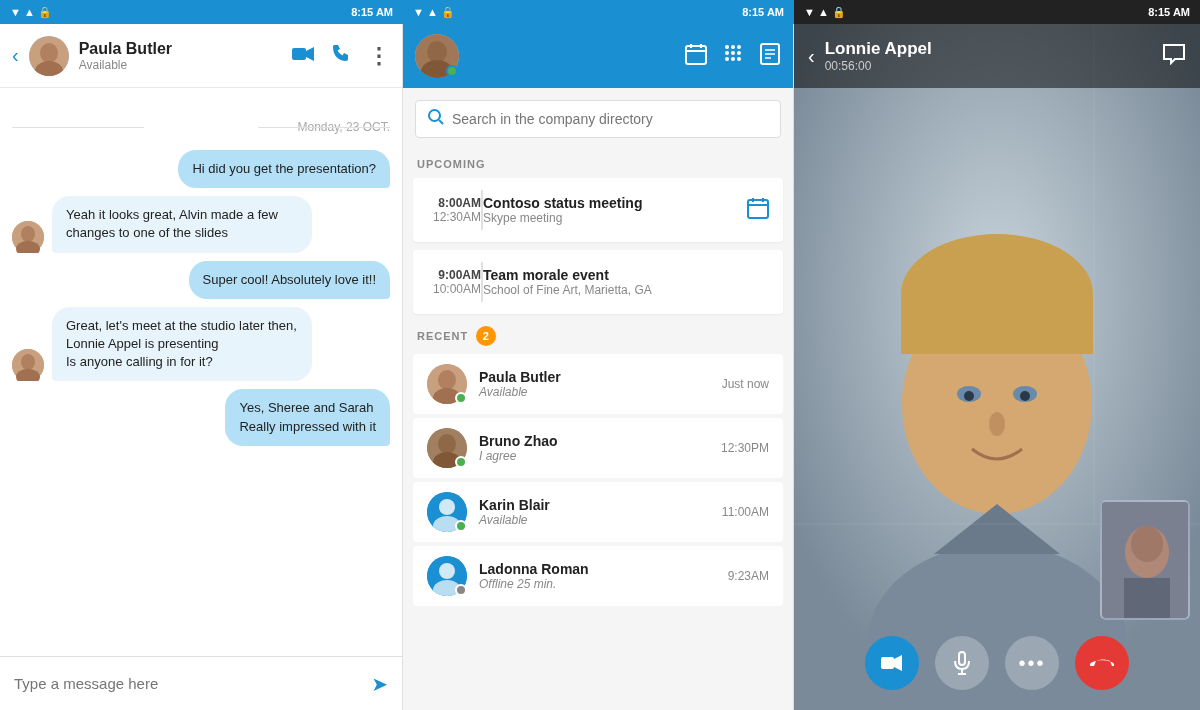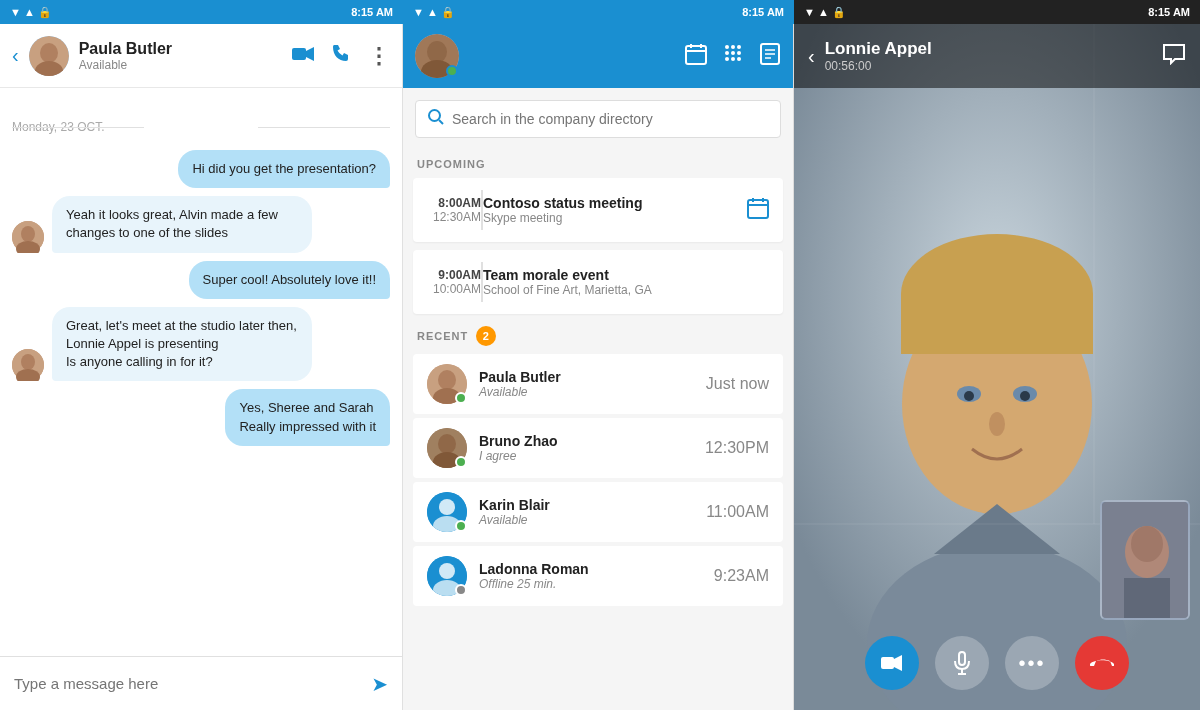--- a/index.html
+++ b/index.html
@@ -69,21 +69,21 @@
     .chat-header-icon { color: #1a8fd1; font-size: 20px; cursor: pointer; }
 
     .chat-messages {
       flex: 1;
       overflow-y: auto;
       padding: 16px 12px;
       background: #fff;
     }
 
     .date-divider {
-      text-align: left;
+      text-align: right;
       color: #aaa;
       font-size: 12px;
       margin: 16px 0;
       position: relative;
     }
     .date-divider::before, .date-divider::after {
       content: '';
       position: absolute;
       top: 50%;
       width: 35%;
@@ -261,21 +261,21 @@
       width: 12px; height: 12px; border-radius: 50%;
       border: 2px solid white;
     }
     .contact-status-dot.available { background: #4caf50; }
     .contact-status-dot.offline { background: #888; }
 
     .contact-info { flex: 1; }
     .contact-name { font-size: 14px; font-weight: 600; color: #222; }
     .contact-sub { font-size: 12px; color: #888; font-style: italic; }
 
-    .contact-time { font-size: 16px; color: #888; }
+    .contact-time { font-size: 12px; color: #888; }
 
     
     .video-panel {
       flex: 1;
       display: flex;
       flex-direction: column;
       background: #333;
       position: relative;
     }
 

